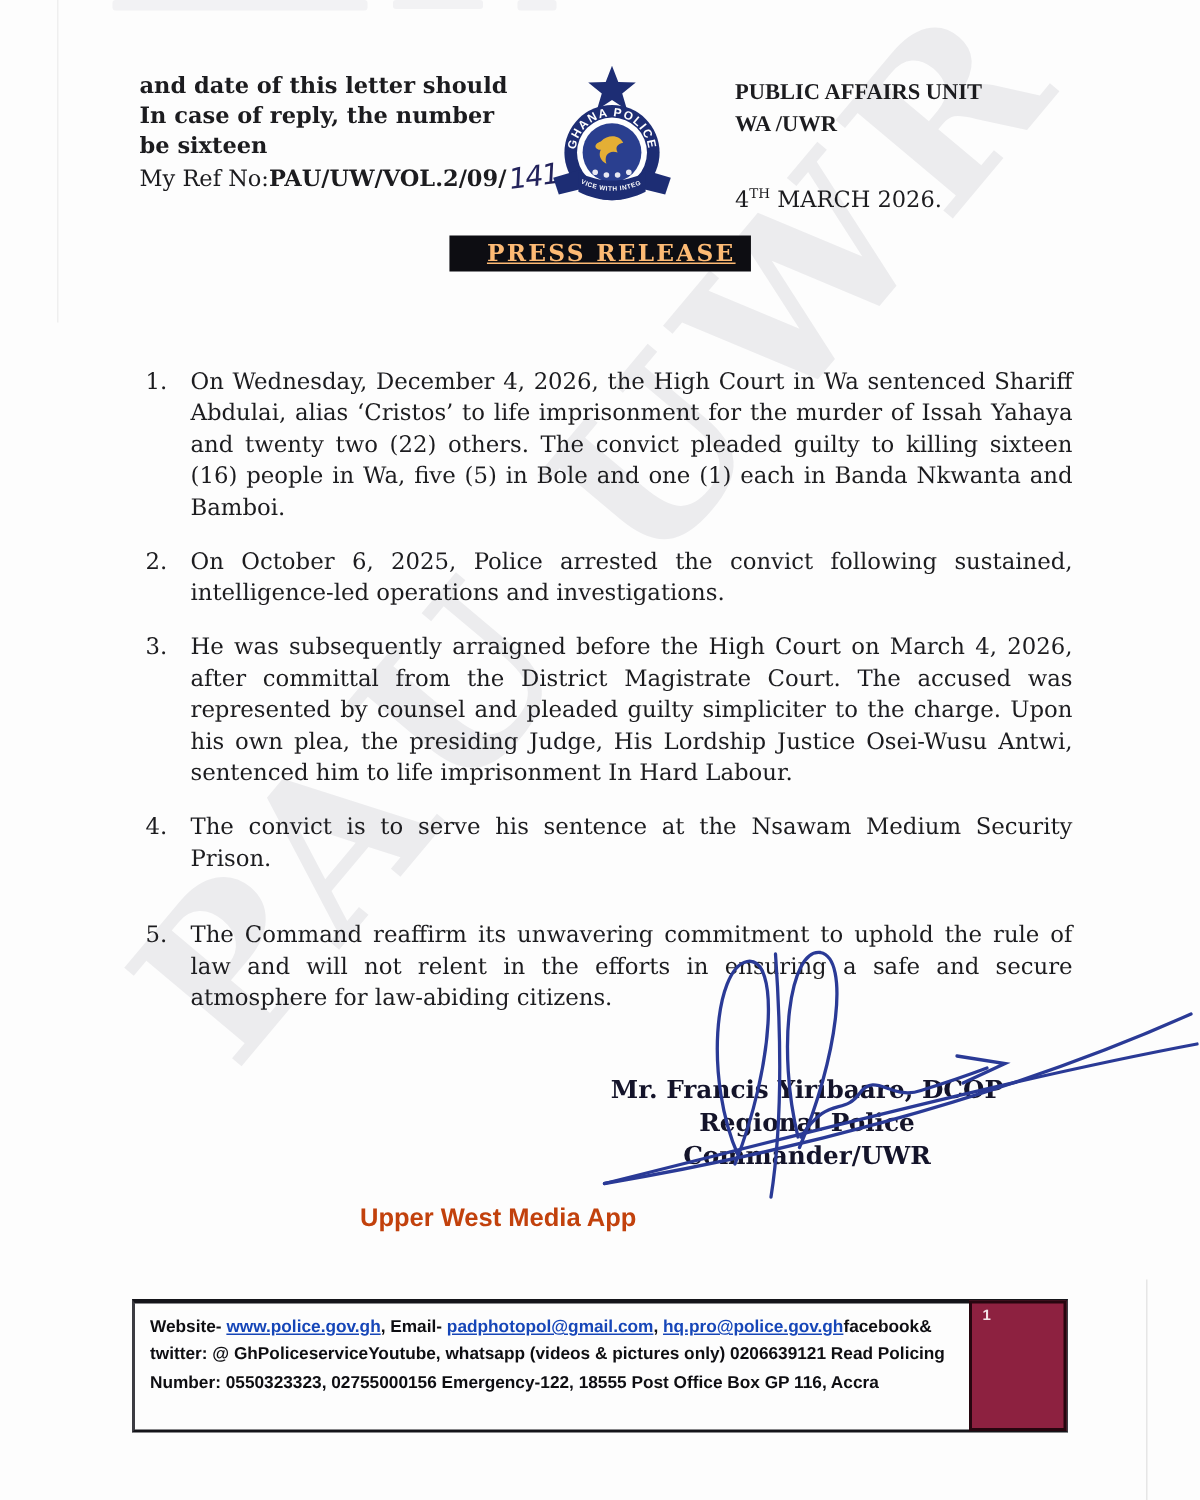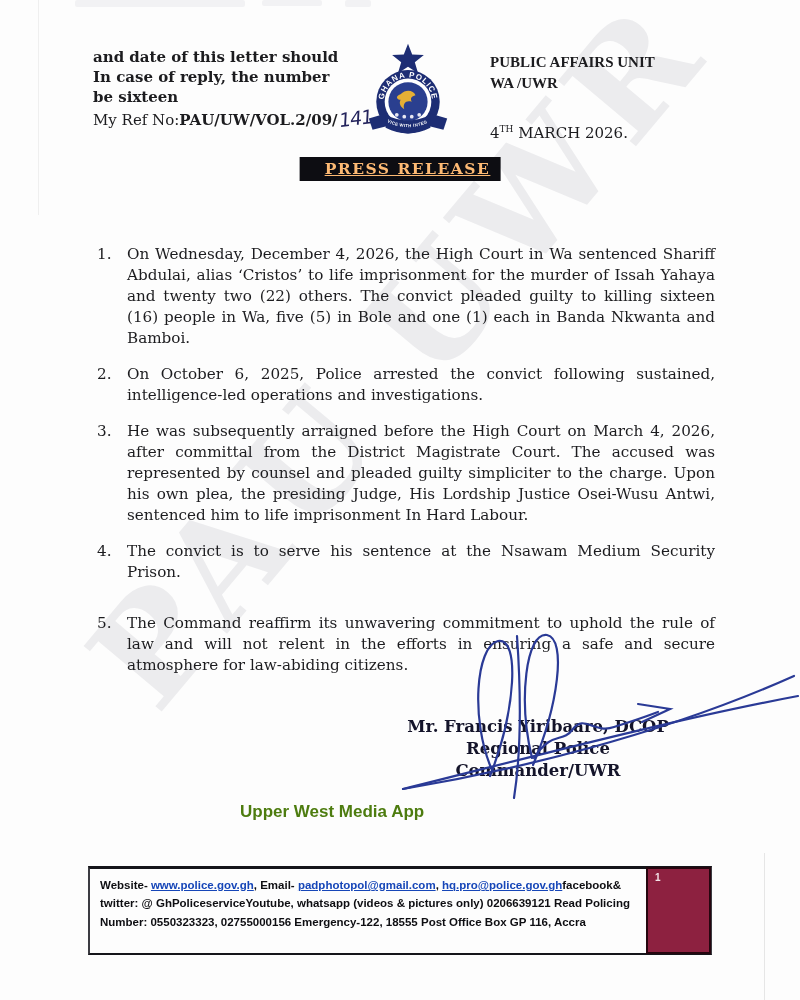--- a/index.html
+++ b/index.html
@@ -54,21 +54,21 @@
   .body-list .txt{flex:1;text-align:justify;}
   
   .signatory{
     position:absolute;left:388px;top:716px;width:300px;text-align:center;
     font-size:16.5px;font-weight:700;line-height:22px;color:#14142a;z-index:2;
   }
   .sig-ink{position:absolute;left:370px;top:608px;z-index:3;pointer-events:none;}
   
   .app-credit{
     position:absolute;left:240px;top:802px;font-family:"Liberation Sans",sans-serif;
-    font-weight:700;font-size:17px;color:#4d7c0f;z-index:2;text-align:center;
+    font-weight:700;font-size:17px;color:#c2410c;z-index:2;text-align:center;
   }
   
   .footer-box{
     position:absolute;left:88px;top:866px;width:624px;height:89px;box-sizing:border-box;
     border-top:3.5px solid #15151a;border-left:2px solid #3c3c42;
     border-bottom:2px solid #15151a;border-right:2px solid #3c3c42;z-index:2;
   }
   .footer-text{
     padding:7px 8px 0 10px;width:548px;
     font-family:"Liberation Sans",sans-serif;font-weight:700;font-size:11.5px;

